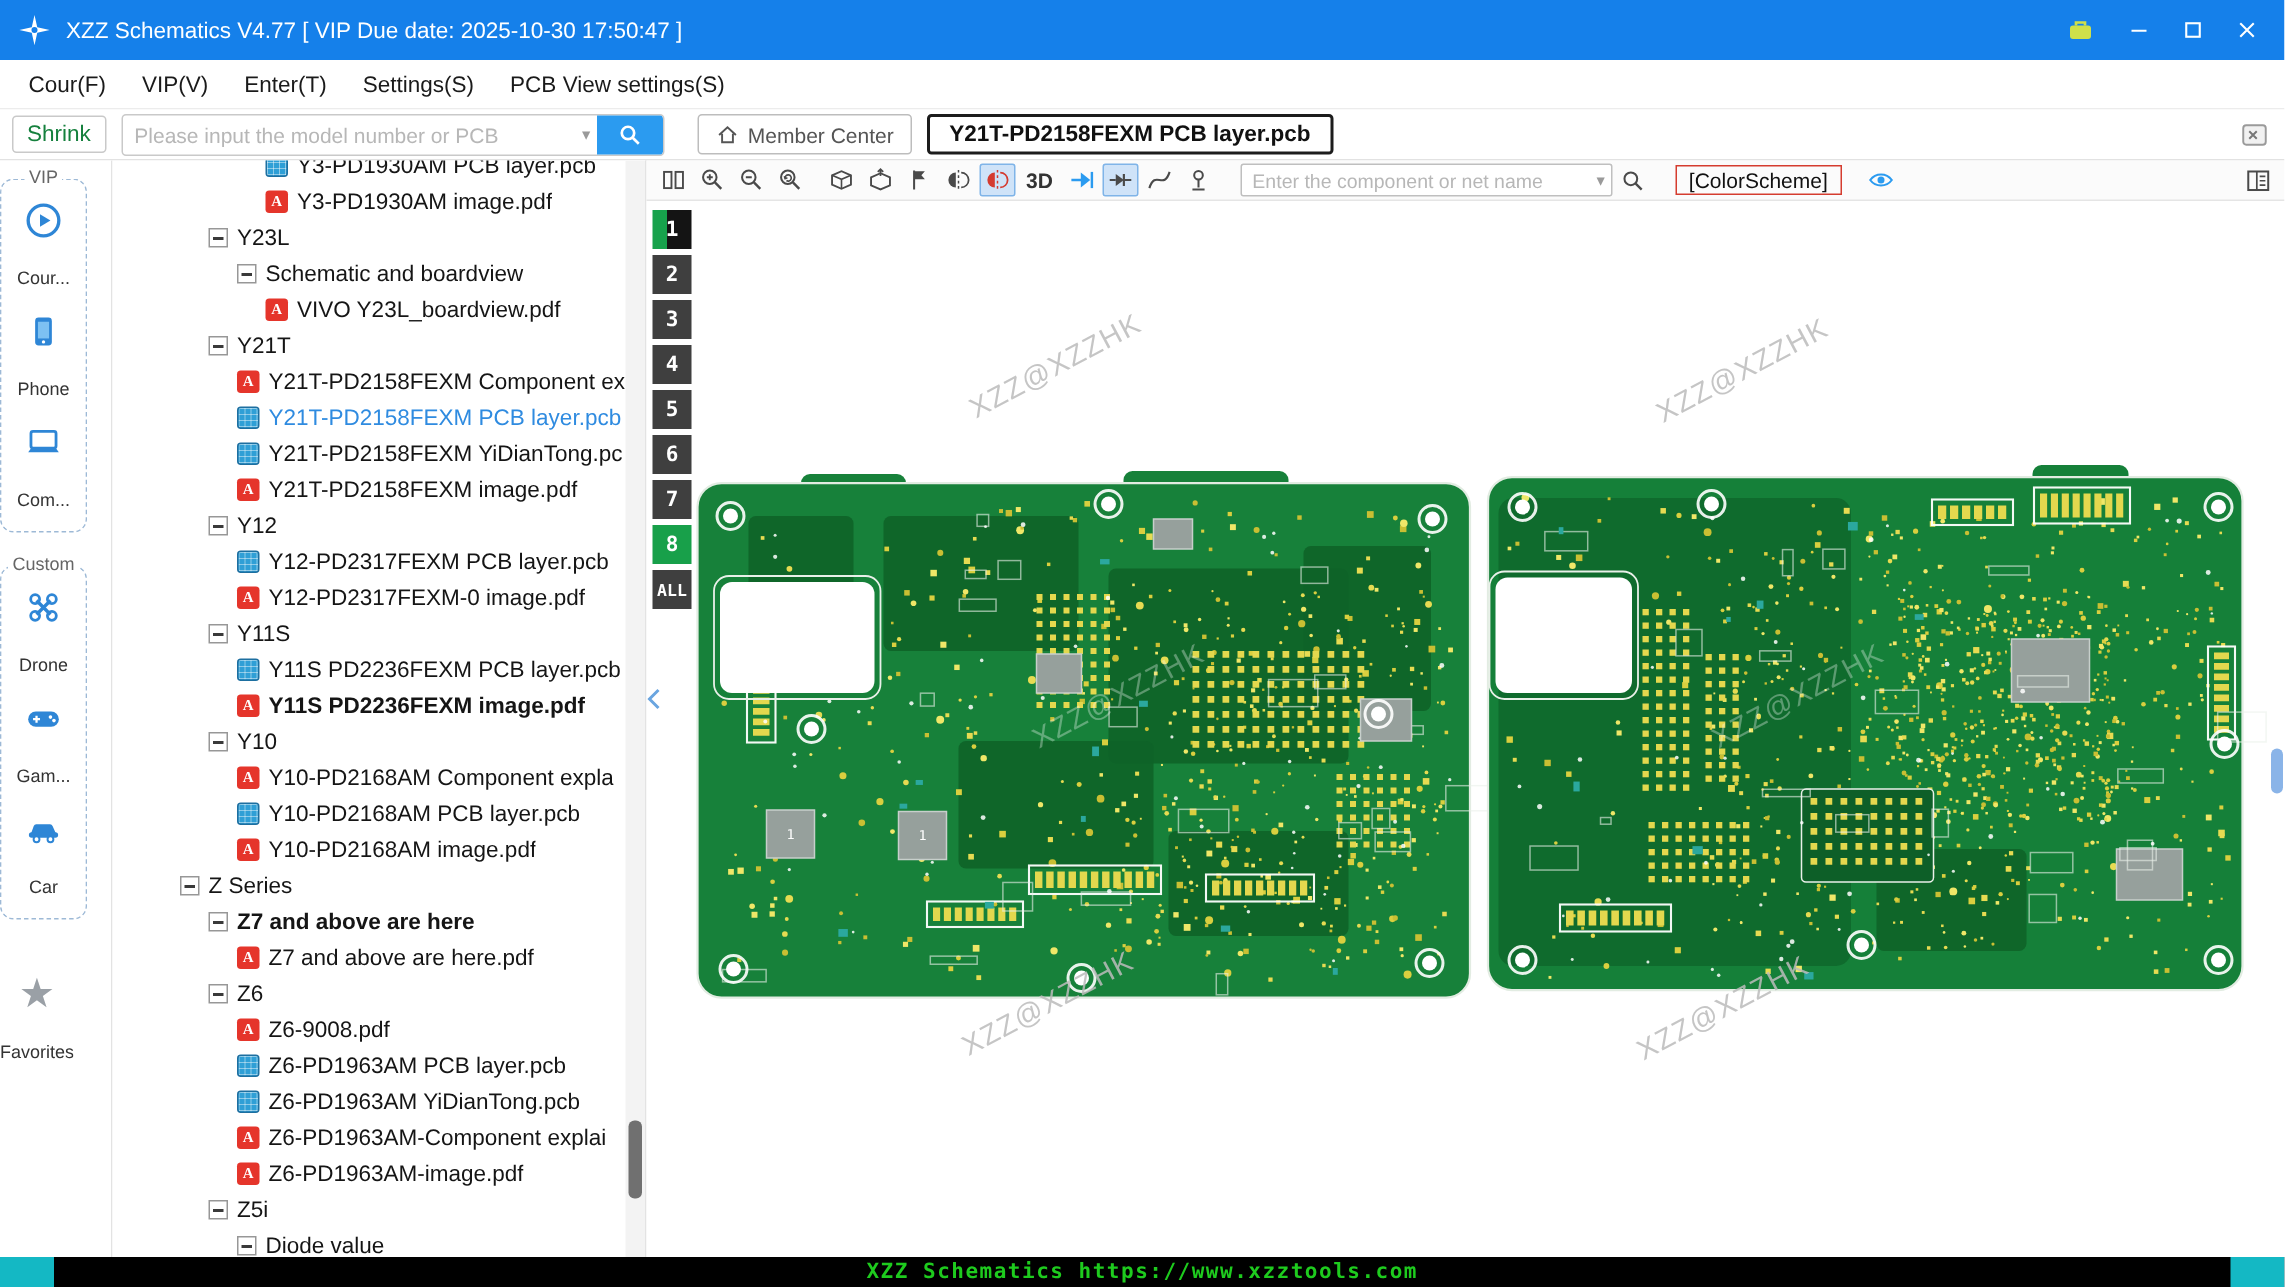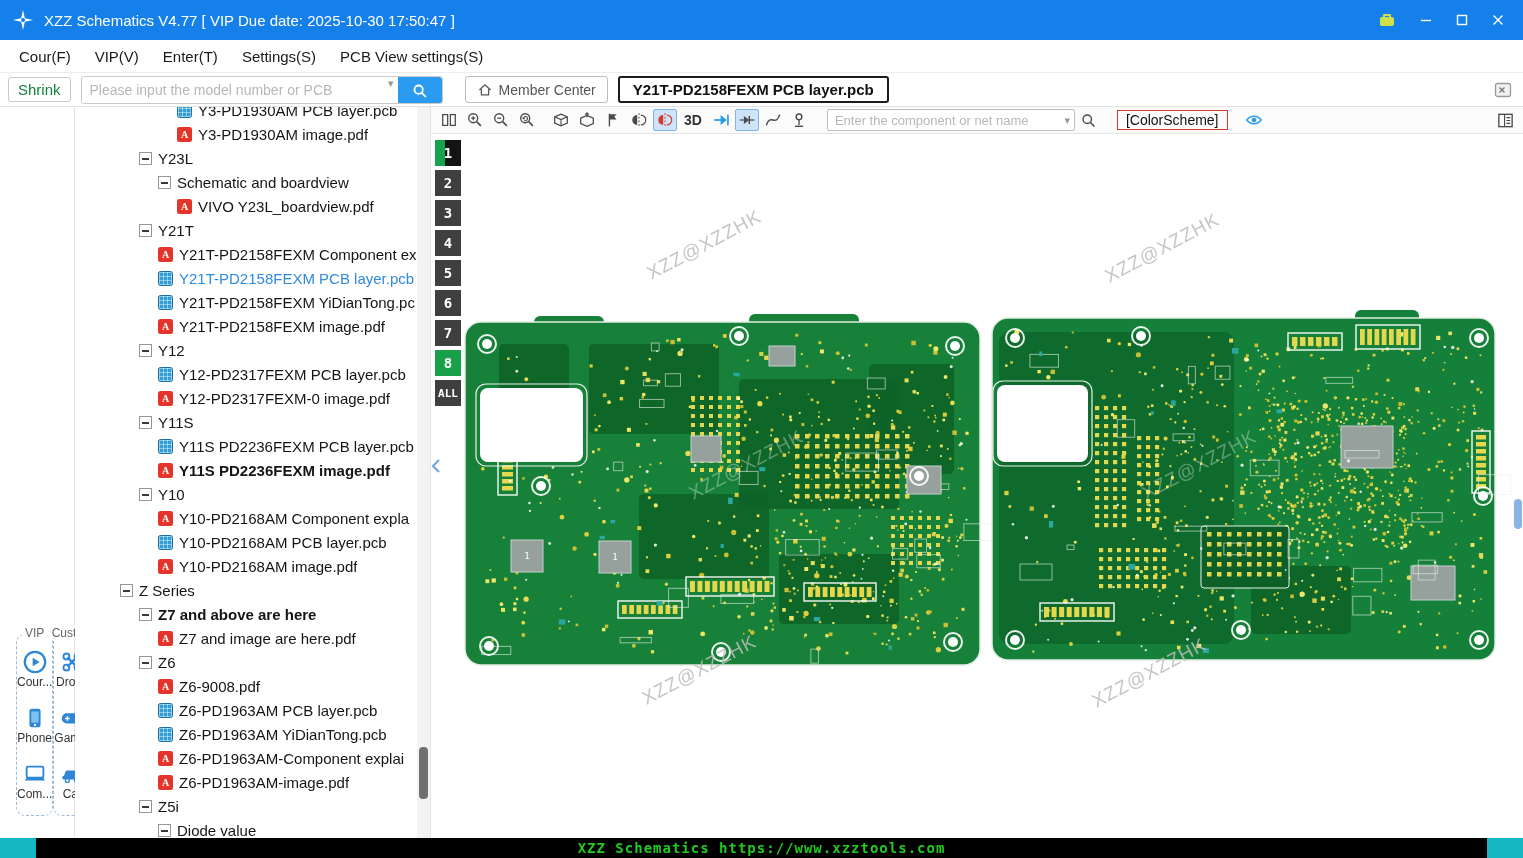--- a/index.html
+++ b/index.html
@@ -17,44 +17,44 @@
   .menubar { height:33px; display:flex; align-items:center; padding:0 8px; gap:2px;
     border-bottom:1px solid #ececec; font-size:15px; color:#1a1a1a; background:#fff; }
   .menu-item { padding:4px 11px; }
 
   
   .header-row { height:34px; display:flex; align-items:center; padding:0 8px; gap:10px;
     border-bottom:1px solid #e2e2e2; background:#fff; }
   .shrink-btn { border:1px solid #c9c9c9; background:#fff; border-radius:3px; font-size:15px;
     padding:3px 9px; color:#15803d; }
   .model-search { width:362px; height:28px; border:1px solid #c9c9c9; border-radius:3px;
-    display:flex; overflow:hidden; }
+    display:flex; align-items:center; overflow:hidden; }
   .model-input { border:none; outline:none; flex:1; font-size:14px; padding:0 8px; color:#333; }
   .model-input::placeholder, .net-input::placeholder { color:#b7b7b7; }
   .chev { color:#9a9a9a; font-size:11px; padding:0 4px; }
   .search-btn { width:44px; height:28px; background:#2b9bf0; border:none; border-radius:0 3px 3px 0;
     display:flex; align-items:center; justify-content:center; }
   .member-btn { height:27px; border:1px solid #bdbdbd; background:#fff; border-radius:3px;
     display:flex; align-items:center; gap:6px; padding:0 11px; font-size:14px; color:#555; margin-left:12px; }
   .doc-tab { height:27px; border:2px solid #1c1c1c; border-radius:3px; background:#fff;
     display:flex; align-items:center; padding:0 13px; font-size:15px; font-weight:bold; color:#111; }
   .pushright { margin-left:auto !important; }
 
   
   .main { display:flex; height:731px; }
 
   
-  .vip-sidebar { width:75px; border-right:1px solid #e3e3e3; display:flex; flex-direction:row;
-    align-items:flex-end; padding-top:12px; background:#fff;padding-left:16px; }
+  .vip-sidebar { width:75px; border-right:1px solid #e3e3e3; display:flex; flex-direction:column;
+    align-items:flex-start; padding-top:12px; background:#fff; }
   .side-group { border:1px dashed #9db9d6; border-radius:9px; width:58px; position:relative;
     display:flex; flex-direction:column; align-items:center; padding:14px 0 14px; margin-bottom:22px; }
   .group-label { position:absolute; top:-9px; left:50%; transform:translateX(-50%);
     background:#fff; padding:0 3px; font-size:12px; color:#666; white-space:nowrap; }
   .group-items { display:flex; flex-direction:column; gap:16px; align-items:center; }
-  .side-item { display:flex; flex-direction:column; align-items:center; gap:0; }
+  .side-item { display:flex; flex-direction:column; align-items:center; gap:18px; }
   .side-label { font-size:12px; color:#333; max-width:56px; overflow:hidden; white-space:nowrap; }
   .favorites { margin-top:14px; }
   .star { font-size:27px; color:#9aa0a6; line-height:1; }
 
   
   .tree-panel { width:355px; position:relative; overflow:hidden; background:#fff; }
   .tree-rows { margin-top:-9px; }
   .tree-row { height:24px; display:flex; align-items:center; gap:6px; white-space:nowrap;
     font-size:15px; color:#151515; overflow:hidden; }
   .tree-label { overflow:hidden; }
@@ -358,21 +358,21 @@
         <div class="tree-row" style="padding-left: 45px;">
           <span class="minus-box"></span>
           <span class="tree-label">Z Series</span>
         </div>
         <div class="tree-row" style="padding-left: 64px; font-weight: bold;">
           <span class="minus-box"></span>
           <span class="tree-label">Z7 and above are here</span>
         </div>
         <div class="tree-row" style="padding-left: 83px;">
           <span class="pdf-icon"></span>
-          <span class="tree-label">Z7 and image are here.pdf</span>
+          <span class="tree-label">Z7 and above are here.pdf</span>
         </div>
         <div class="tree-row" style="padding-left: 64px;">
           <span class="minus-box"></span>
           <span class="tree-label">Z6</span>
         </div>
         <div class="tree-row" style="padding-left: 83px;">
           <span class="pdf-icon"></span>
           <span class="tree-label">Z6-9008.pdf</span>
         </div>
         <div class="tree-row" style="padding-left: 83px;">

